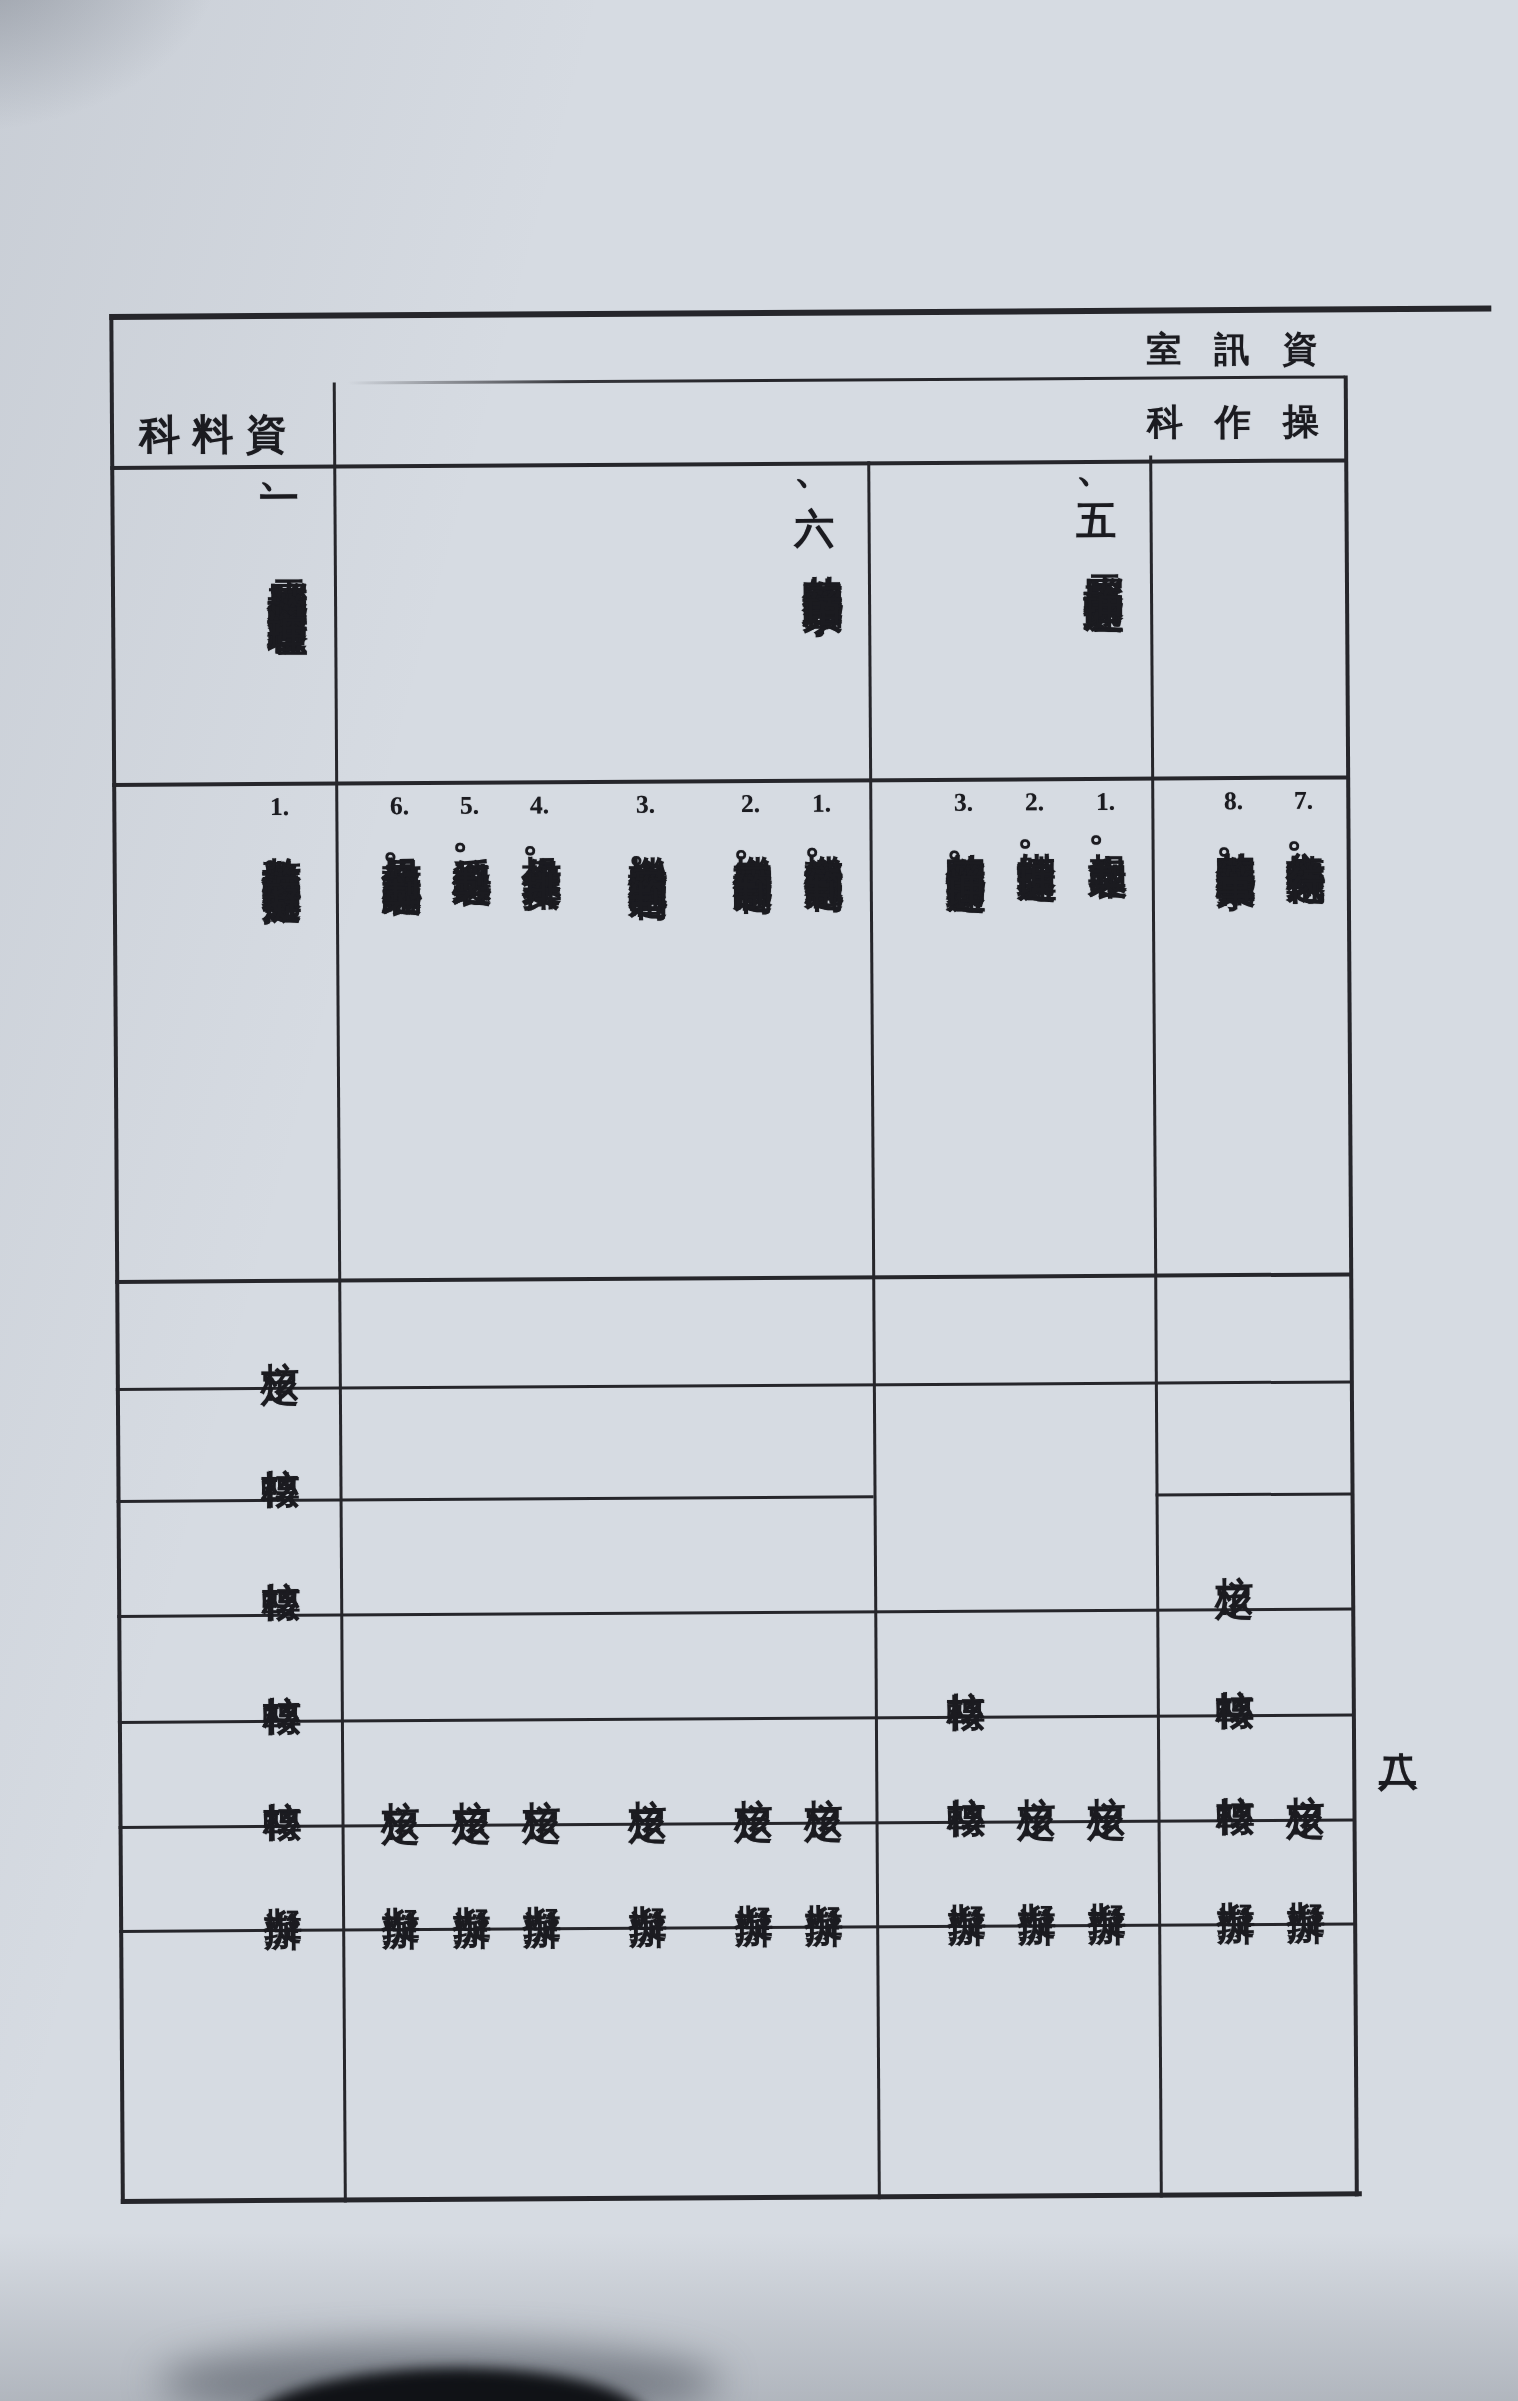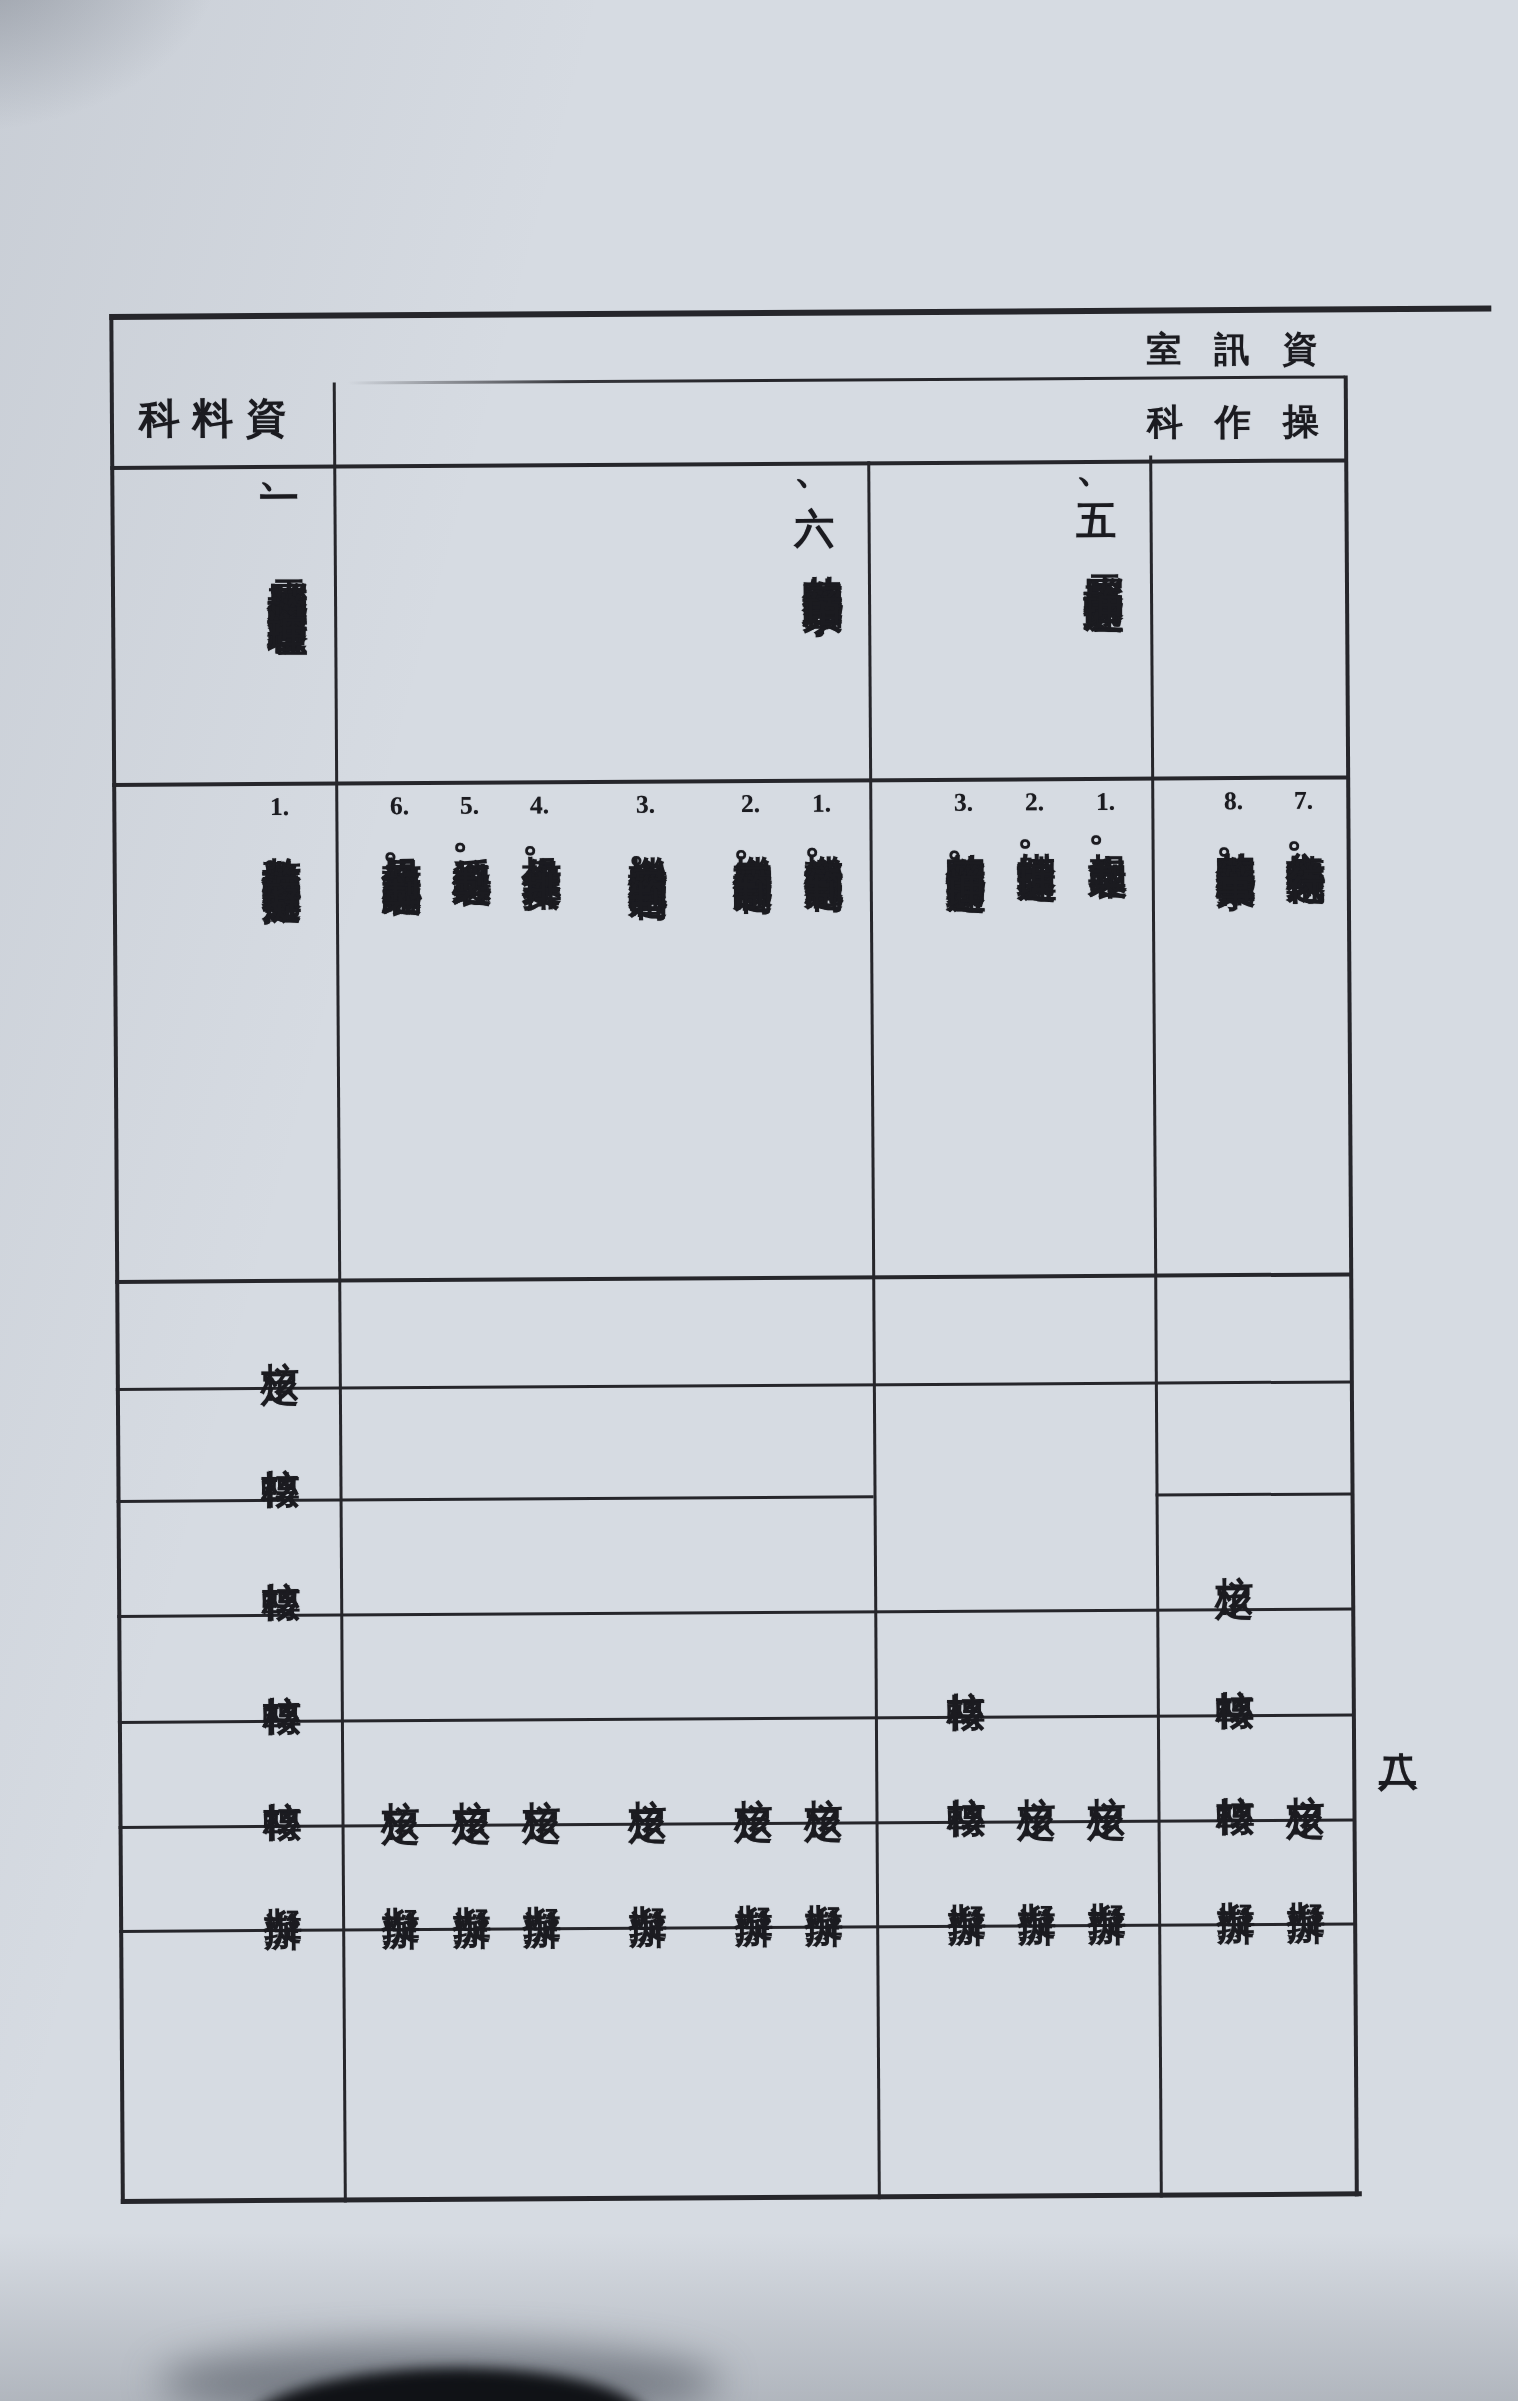--- a/index.html
+++ b/index.html
@@ -56,21 +56,21 @@
         <div class="gl" style="left: 114px; top: 1926px; width: 1235px; height: 2.6px;"></div>
         <div class="gl" style="left: 114px; top: 2195px; width: 1241px; height: 5.3px;"></div>
         <div class="gl" style="left: 114px; top: 310px; width: 4.4px; height: 1890px;"></div>
         <div class="gl" style="left: 1348px; top: 379px; width: 3.5px; height: 1821px;"></div>
         <div class="gl" style="left: 337px; top: 380px; width: 2.6px; height: 1820px;"></div>
         <div class="gl" style="left: 871px; top: 462px; width: 2.6px; height: 1738px;"></div>
         <div class="gl" style="left: 1153px; top: 458px; width: 2.6px; height: 1742px;"></div>
       </div>
     <div class="hdr office" style="left:1151px;top:329px;">室訊資</div>
     <div class="hdr op" style="left:1151px;top:401px;">科作操</div>
-    <div class="hdr data" style="left:143px;top:388px;">科料資</div>
+    <div class="hdr data" style="left:143px;top:404px;">科料資</div>
     <div id="content-root">
         <div>
           <div class="item" style="left: 1283px; width: 44px;">
             <div class="inum ink">7.</div>
             <div class="vtext ink" style="height: 412px;">集中轉帳作業之執行。</div>
           </div>
           <div class="vword ink" style="left: 1284px; top: 1729px;">核定</div>
           <div class="vword ink" style="left: 1284px; top: 1835px;">擬辦</div>
           <div class="item" style="left: 1178px; width: 79px;">
             <div class="inum ink">8.</div>

